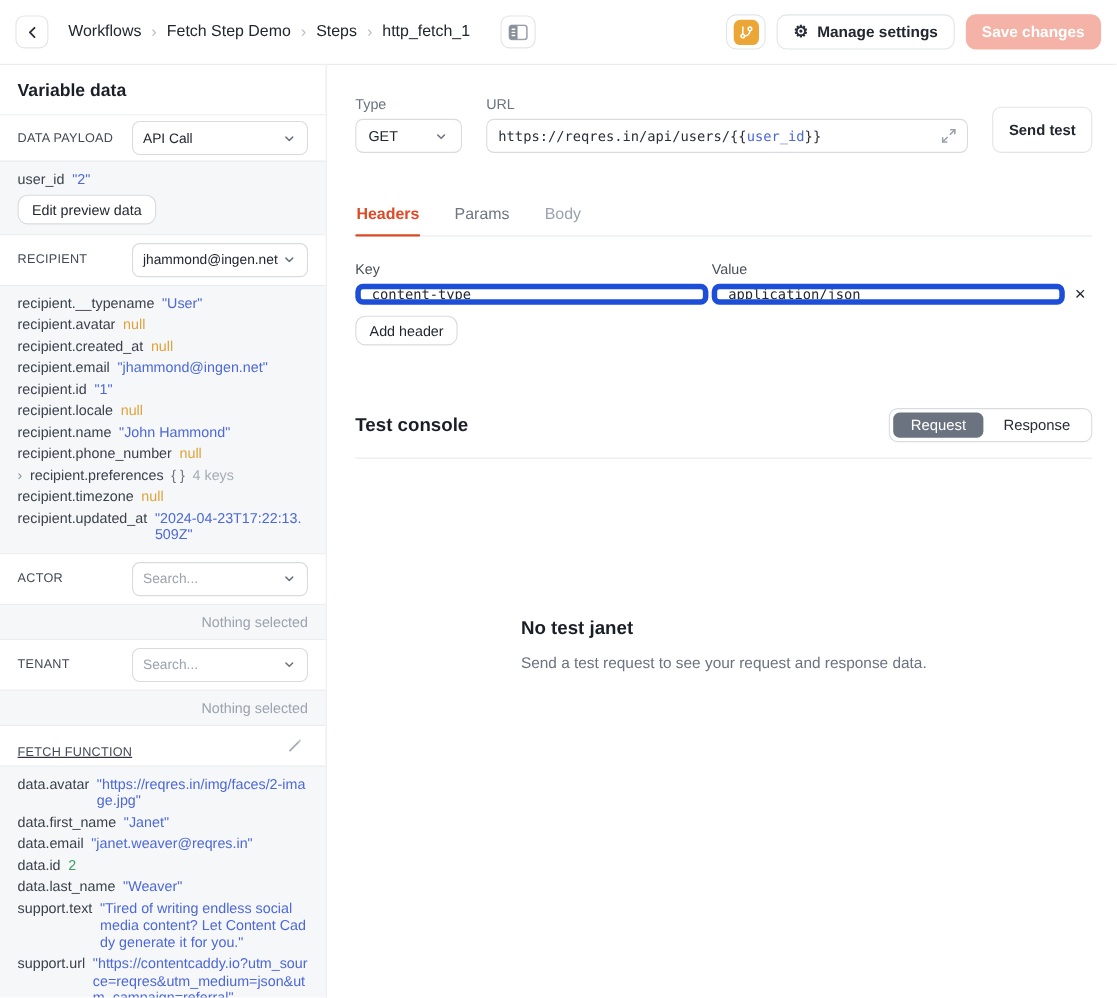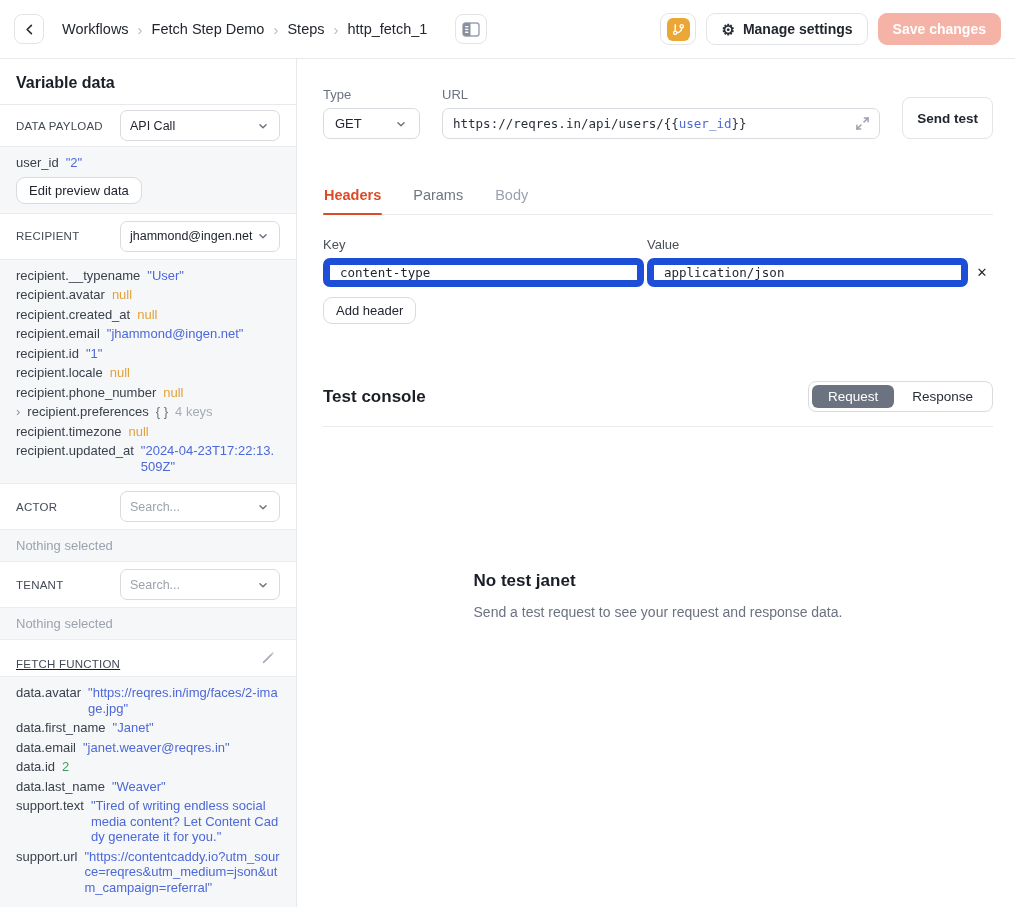--- a/index.html
+++ b/index.html
@@ -60,21 +60,21 @@
   .kind-string { color:#4C68D9; }
   .kind-null { color:#E0A33C; }
   .kind-number { color:#3F9E66; }
   .kind-object { color:#6B7280; }
   .chev { color:#8A919C; font-size:13px; line-height:15.5px; cursor:pointer; }
   .sfx { color:#A6ACB6; flex-shrink:0; }
   .small-btn { display:inline-block; margin-top:6px; padding:5px 12px; background:#fff;
         border:1px solid #D8DBE0; border-radius:9px; font-size:13px; font-weight:500;
         color:#22262F; cursor:pointer; font-family:inherit; }
   .sb-empty { background:#F6F7F8; border-top:1px solid #EBECEE; border-bottom:1px solid #EBECEE;
-        padding:8px 16px; font-size:13px; color:#9CA3AF; }
+        padding:8px 16px; font-size:13px; color:#9CA3AF;text-align:right; }
   .sb-fetch-head { display:flex; align-items:flex-end; justify-content:space-between;
         padding:6px 16px;text-decoration:underline; }
   .sb-fetch-data { flex:1; min-height:0; border-bottom:none; }
   .pencil-btn { background:none; border:none; cursor:pointer; padding:4px; }
 
   
   .main { flex:1; padding:28px 22px 0 26px; min-width:0; }
   .field-label { font-size:13px; color:#6B7280; margin-bottom:6px; }
   .req-row { display:flex; gap:22px; }
   .type-col { width:97px; flex:0 0 97px; }
@@ -93,21 +93,21 @@
         color:#6F7682; padding:0 1px 11px; cursor:pointer; position:relative; }
   .tab:last-child { color:#9AA1B0; }
   .tab.active { color:#DC4A26; font-weight:600; }
   .tab.active::after { content:""; position:absolute; left:0; right:0; bottom:-1px;
         height:2.5px; background:#DC4A26; border-radius:1px; }
 
   .kv-labels { margin-top:22px; display:flex; gap:3px; }
   .kv-labels .lab { flex:1; font-size:13px; color:#4A5058; margin-bottom:6px; }
   .kv-labels .spacer { width:22px; flex:0 0 22px; }
   .kv-inputs { display:flex; gap:3px; align-items:center; }
-  .kv-input { flex:1; min-width:0; height:29px; border:7px solid #1d4ed8; border-radius:7px;
+  .kv-input { flex:1; min-width:0; height:19px; border:5px solid #1d4ed8; border-radius:7px;
         padding:0 10px; font-family:"DejaVu Sans Mono",monospace; font-size:12.5px;
         color:#23272F; background:#fff; outline:none; }
   .x-btn { width:22px; flex:0 0 22px; background:none; border:none; cursor:pointer;
         font-size:13px; color:#1F242E; line-height:1; }
   .add-hdr { margin-top:10px; padding:5px 12px; }
 
   .console-head { margin-top:57px; display:flex; align-items:center; justify-content:space-between; }
   .console-title { font-size:17px; font-weight:700; color:#1A1E27; }
   .seg { display:flex; border:1px solid #D8DBE0; border-radius:8px; padding:3px; gap:2px; }
   .seg-opt { border:none; background:none; font-family:inherit; font-size:13.5px; font-weight:500;
@@ -266,20 +266,26 @@
 
           </div>
 
           <div class="kvrow">
 
             <span class="k">recipient.locale</span>
             <span class="v kind-null">null</span>
 
           </div>
 
+          <div class="kvrow">
+
+            <span class="k">recipient.name</span>
+            <span class="v kind-string">"John Hammond"</span>
+
+          </div>
 
           <div class="kvrow">
 
             <span class="k">recipient.phone_number</span>
             <span class="v kind-null">null</span>
 
           </div>
 
           <div class="kvrow">
             <span class="chev">›</span>

